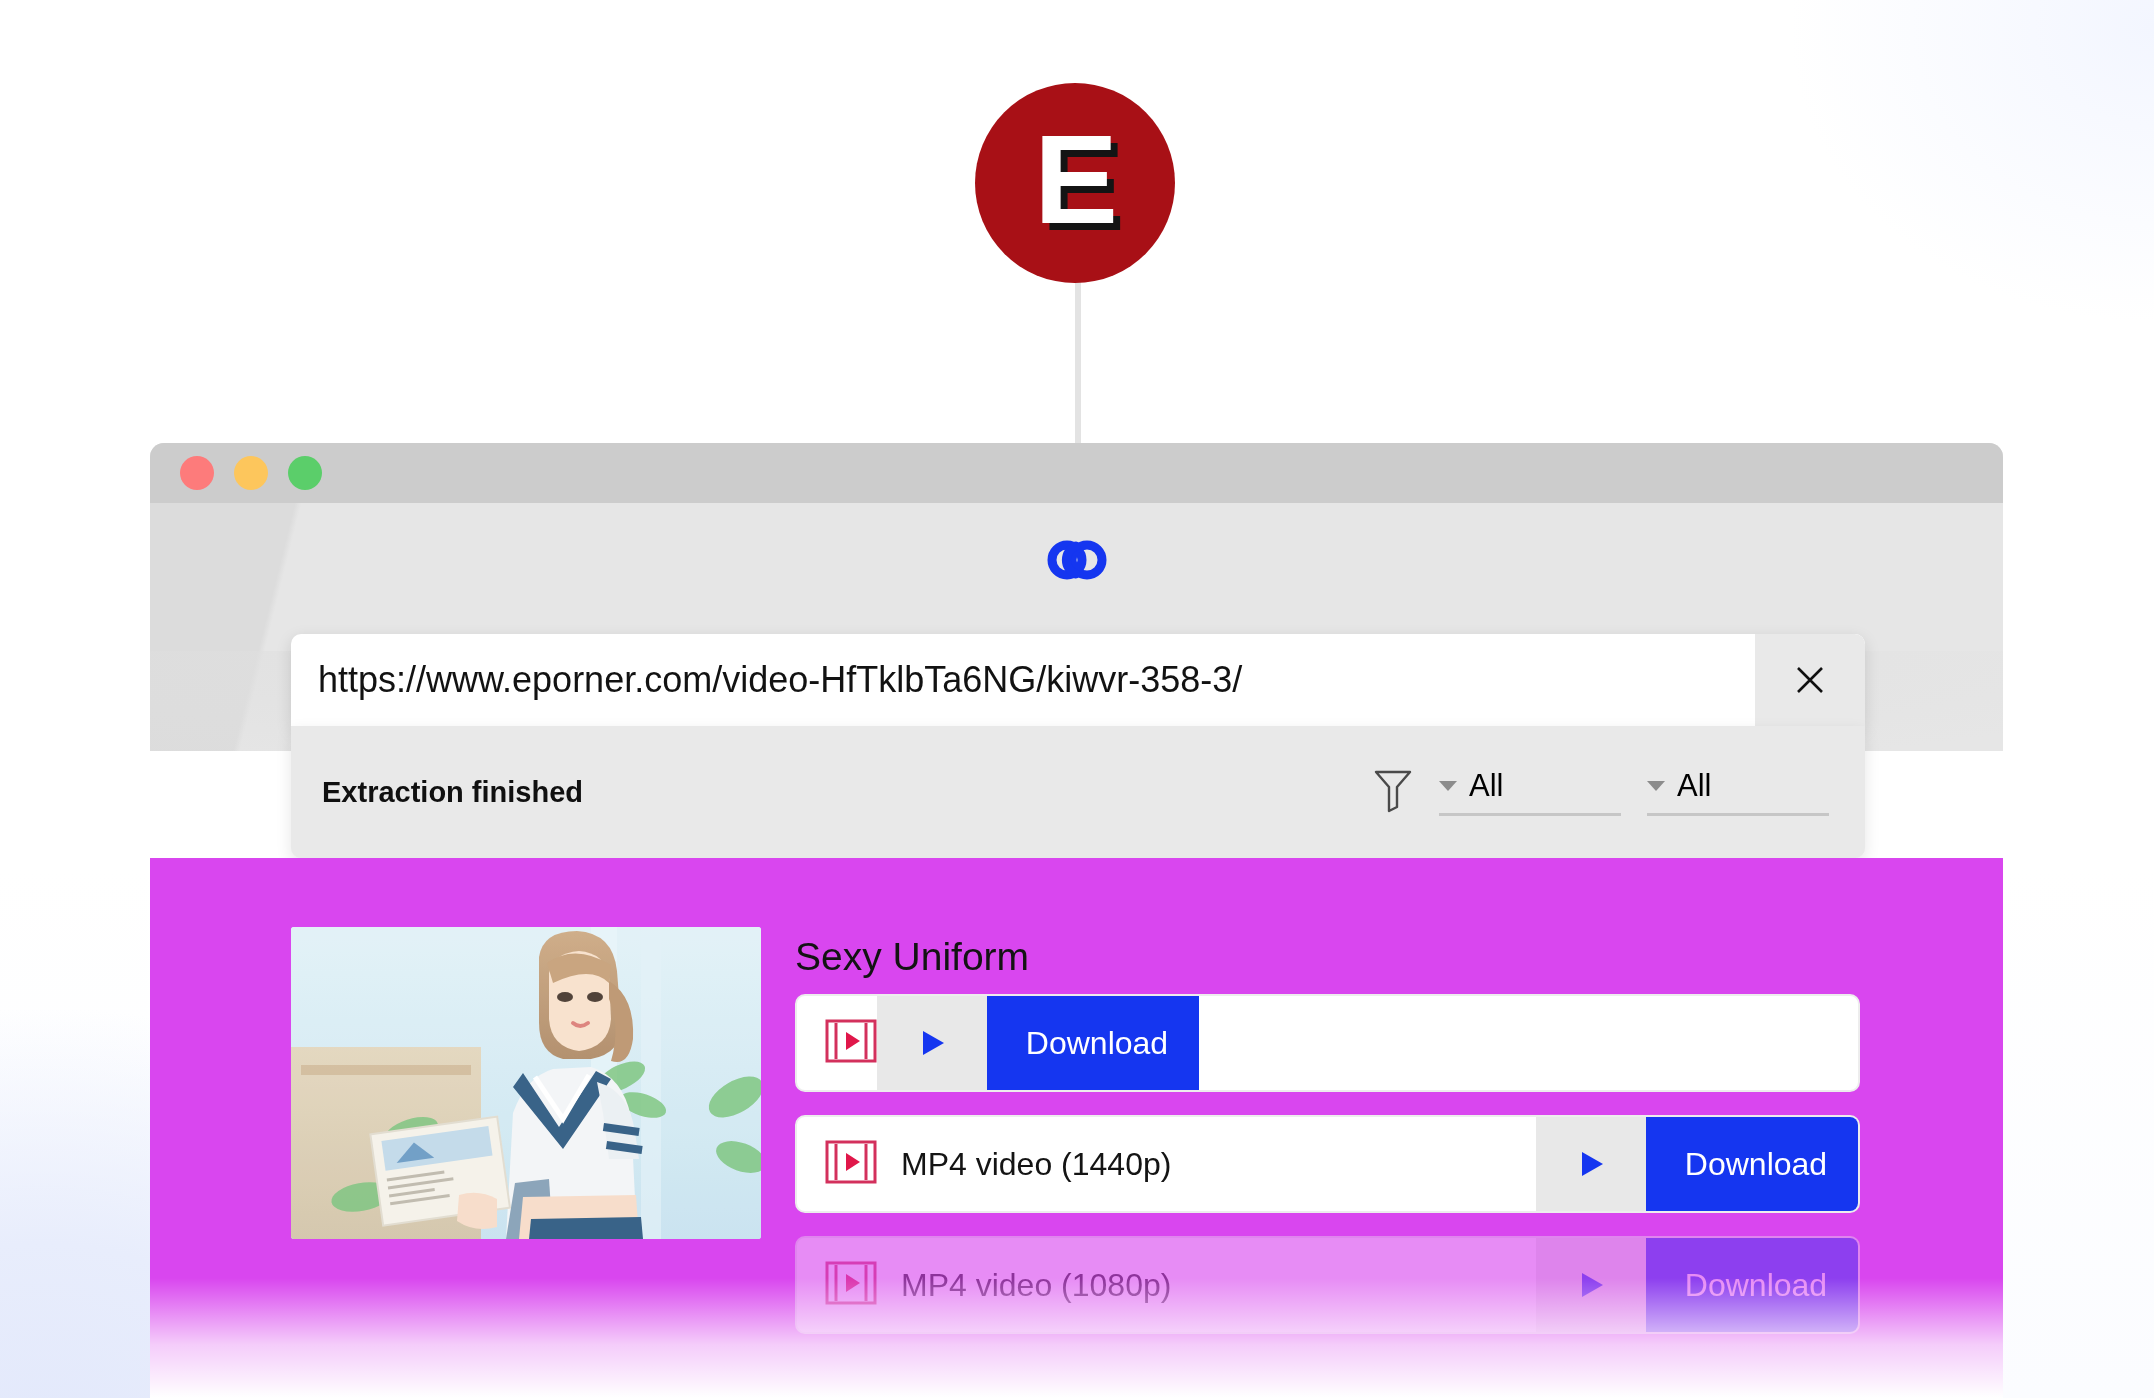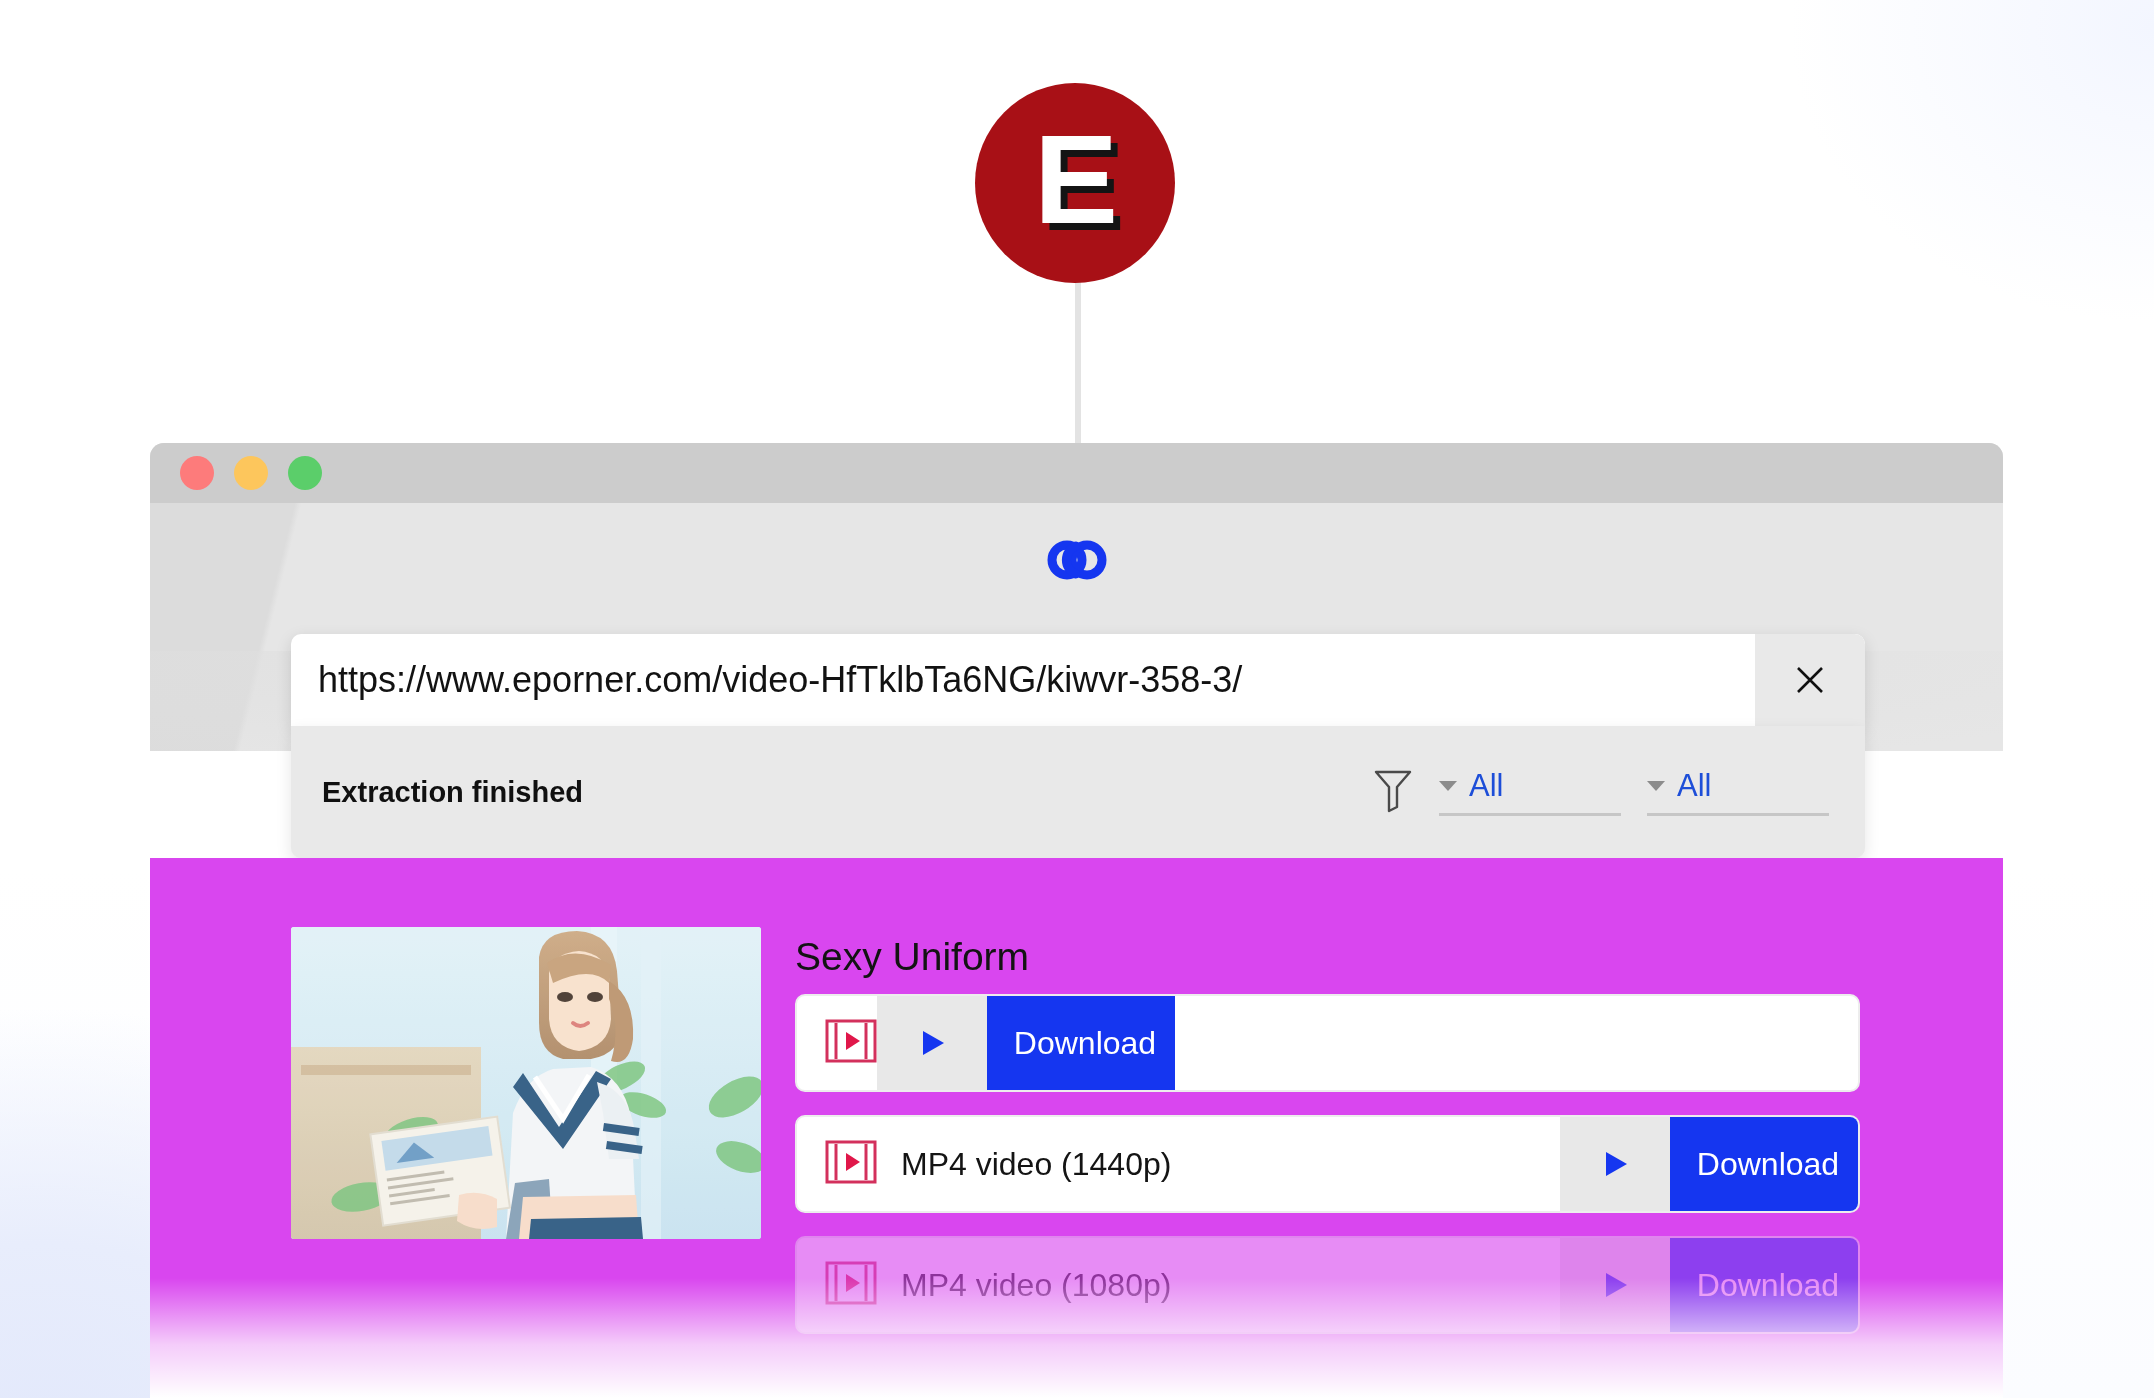--- a/index.html
+++ b/index.html
@@ -187,21 +187,21 @@
     align-items: center;
     gap: 12px;
   }
   .caret {
     width: 0; height: 0;
     border-left: 9px solid transparent;
     border-right: 9px solid transparent;
     border-top: 10px solid #8c8c8c;
     flex: none;
   }
-  .select-value { font-size: 31px; color: #1d4ed8; }
+  .select-value { font-size: 31px; color: #000000; }
 
   
   #results {
     position: absolute;
     left: 150px;
     top: 858px;
     width: 1853px;
     height: 540px;
     background: #d946ef;
     overflow: hidden;
@@ -255,21 +255,21 @@
   .preview-button {
     width: 110px;
     height: 100%;
     background: #e8e8e8;
     display: flex;
     align-items: center;
     justify-content: center;
     flex: none;
   }
   .download-button {
-    width: 188px;
+    width: 212px;
     height: 100%;
     background: #1536f0;
     display: flex;
     align-items: center;
     justify-content: center;
     flex: none;
     padding-left: 8px;
   }
   .download-label {
     font-size: 32px;

